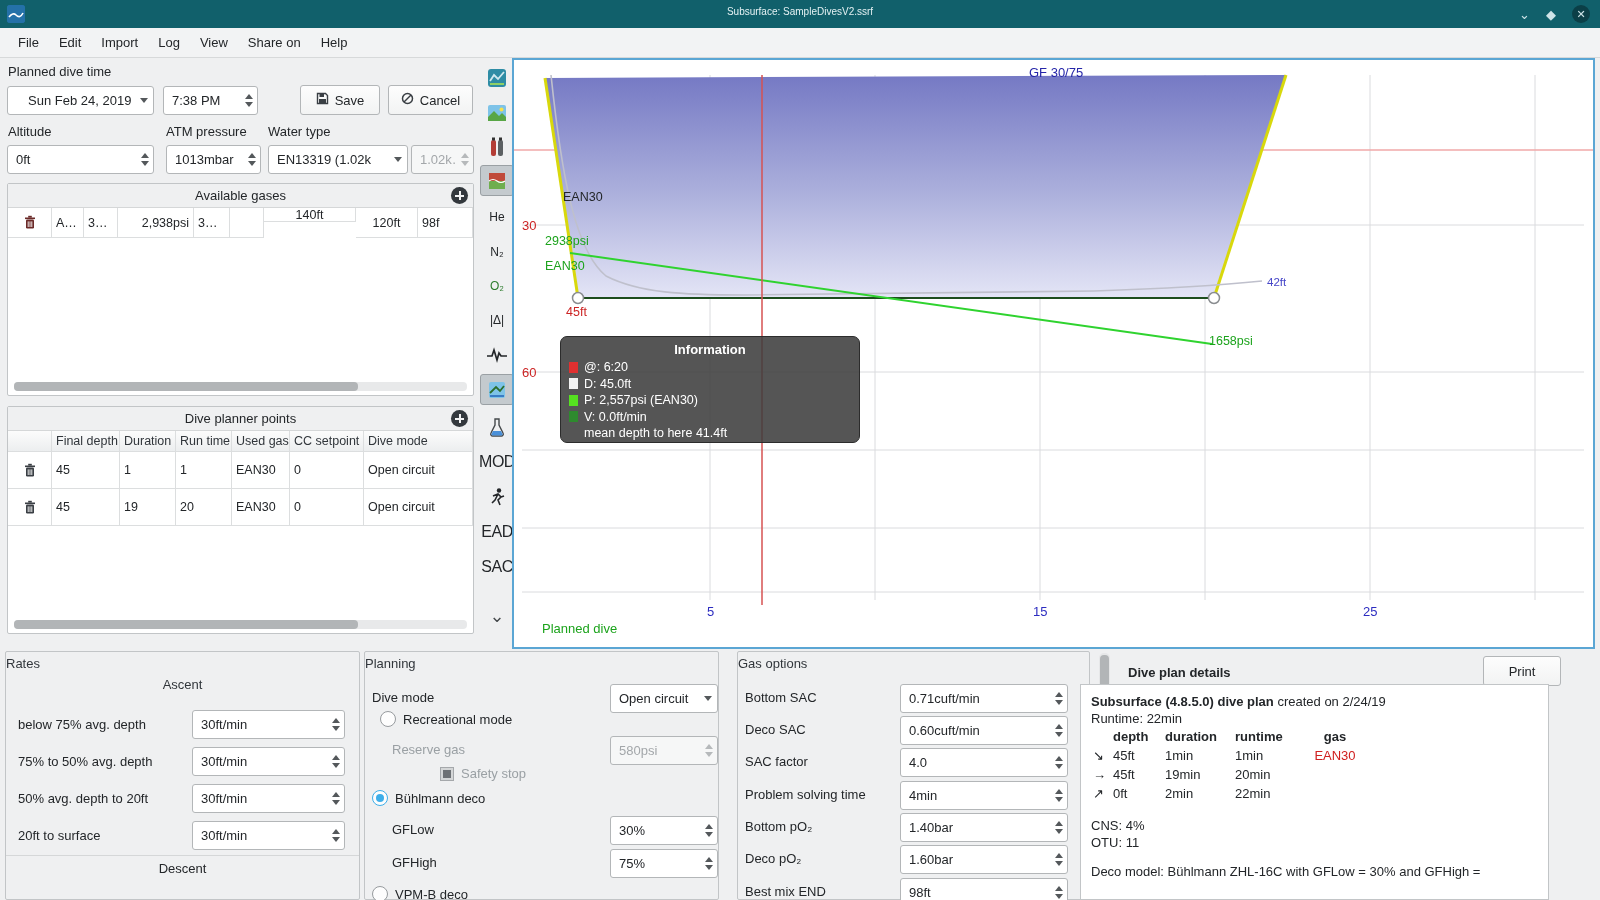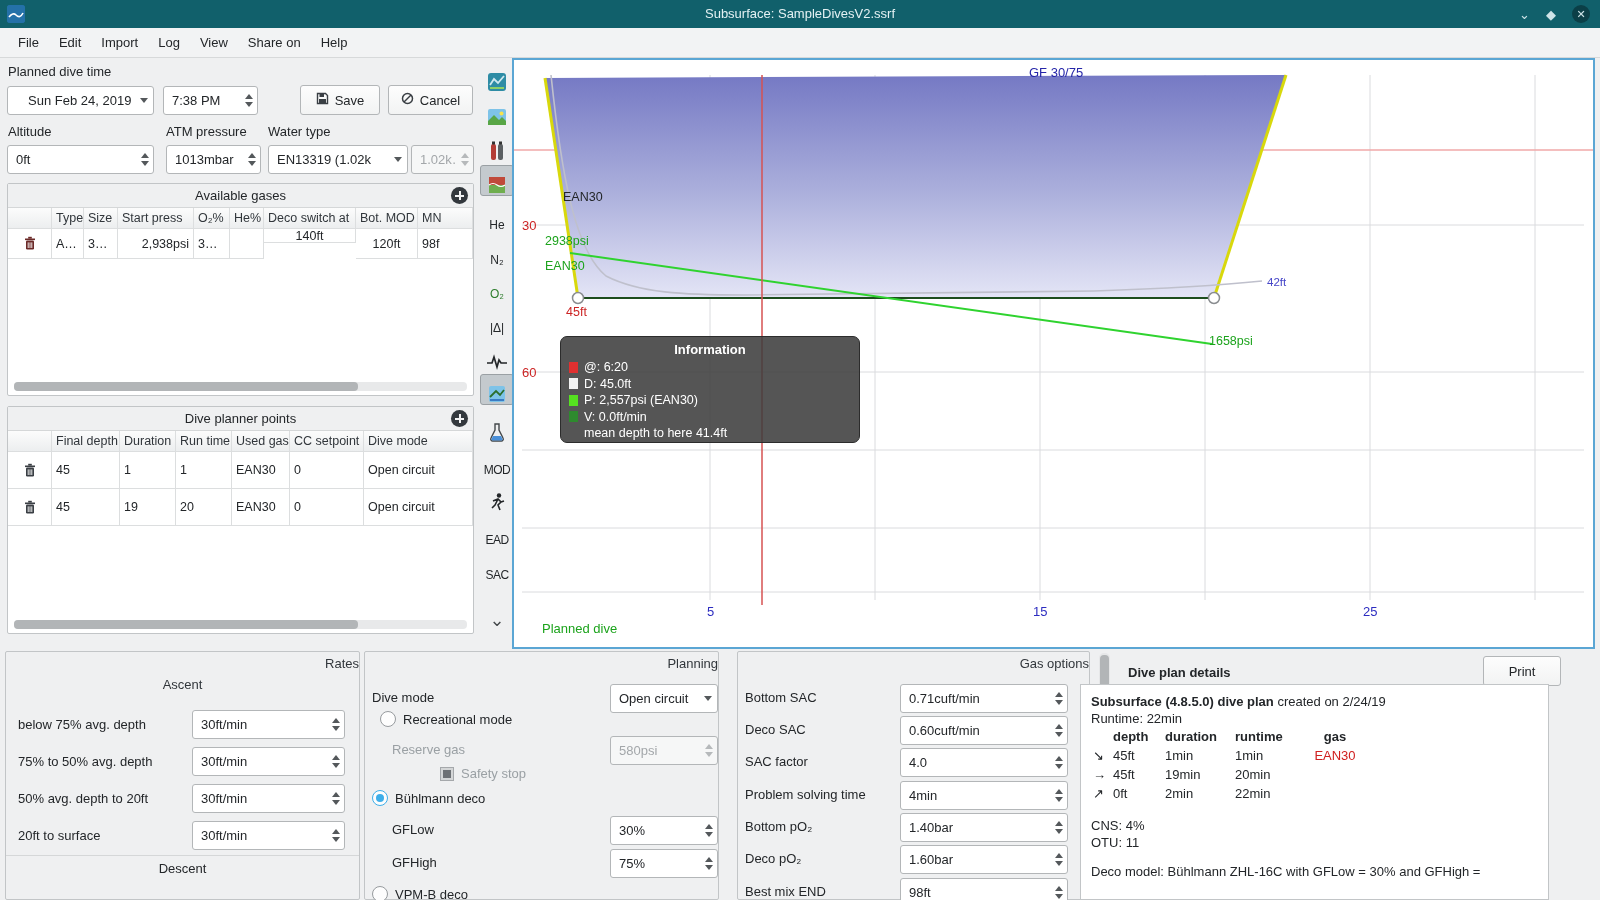--- a/index.html
+++ b/index.html
@@ -2,21 +2,21 @@
 <html><head>
 <meta charset="utf-8">
 <style>
   * { margin:0; padding:0; box-sizing:border-box; }
   html,body { width:1600px; height:900px; }
   body { font-family:"Liberation Sans", sans-serif; font-size:13px; color:#232629; background:#eff0f1; overflow:hidden; }
   .app { position:relative; width:1600px; height:900px; background:#eff0f1; overflow:hidden; }
 
   
   .titlebar { position:absolute; left:0; top:0; width:1600px; height:28px; background:#11606b; color:#e4f1f3; }
-  .titlebar .title { position:absolute; left:0; right:0; top:6px; text-align:center; font-size:13px; }
+  .titlebar .title { position:absolute; left:0; right:0; top:6px; text-align:center; font-size:10px; }
   .appicon { position:absolute; left:7px; top:5px; width:18px; height:18px; border-radius:3px; background:#2471a8; }
   .appicon svg { display:block; }
   .win-controls { position:absolute; right:10px; top:0; height:28px; display:flex; align-items:center; gap:16px; }
   .win-glyph { font-size:13px; color:#cfe4e8; }
   .close-circle { width:18px; height:18px; border-radius:50%; background:#0b3f47; color:#cfe4e8; font-size:11px; display:flex; align-items:center; justify-content:center; }
 
   
   .menubar { position:absolute; left:0; top:28px; width:1600px; height:30px; background:#f2f3f4; border-bottom:1px solid #d7d9da; display:flex; align-items:center; padding-left:8px; }
   .menu-item { padding:5px 10px; color:#232629; }
 
@@ -44,36 +44,36 @@
   .plus-v { left:7.5px; top:4px; width:2px; height:9px; }
   .trow { display:flex; }
   .c { border-right:1px solid #dcdedf; border-bottom:1px solid #dcdedf; padding:3px 4px; overflow:hidden; white-space:nowrap; font-size:12.5px; display:flex; align-items:center; }
   .c.h { background:linear-gradient(#fcfcfc,#eceeef); color:#31363b; justify-content:flex-start; }
   .c.wrap { white-space:normal; line-height:1.15; }
   .hscroll { position:absolute; left:6px; right:6px; bottom:4px; height:9px; border-radius:4px; background:#e8e9ea; }
   .hthumb { height:9px; border-radius:4px; background:#b2b5b7; }
   .trash { display:block; margin:0 auto; }
 
   
-  .tool { position:absolute; left:480px; width:34px; height:31px; display:flex; align-items:flex-end; justify-content:center; border-radius:3px; font-size:12px; color:#232629; }
+  .tool { position:absolute; left:480px; width:34px; height:31px; display:flex; align-items:center; justify-content:center; border-radius:3px; font-size:12px; color:#232629; }
   .tool.pressed { background:#c4cace; border:1px solid #9aa0a4; }
   .tool .txt { font-size:12px; }
-  .tool .small { font-size:12px; letter-spacing:-0.5px; }
+  .tool .small { font-size:16px; letter-spacing:-0.5px; }
 
   
   .chart { position:absolute; left:512px; top:58px; width:1083px; height:591px; background:#fff; border:2px solid #5ba6d4; }
   .chart svg { position:absolute; left:0; top:0; }
   .tooltip { position:absolute; left:46px; top:276px; width:300px; height:107px; background:rgba(62,62,62,0.88); border:1px solid #2c2c2c; border-radius:7px; color:#fff; padding:5px 8px 5px 8px; }
   .tooltip .tt-title { text-align:center; font-weight:bold; font-size:13px; margin-bottom:2px; }
   .tt-row { display:flex; align-items:center; gap:6px; font-size:12.5px; line-height:16.5px; }
   .chip { width:9px; height:11px; flex:0 0 9px; }
 
   
   .panel { position:absolute; background:#eff0f1; border:1px solid #c2c5c7; border-radius:2px; overflow:hidden; }
-  .panel-title { text-align:right; padding-top:4px; color:#31363b; }
+  .panel-title { text-align:left; padding-top:4px; color:#31363b; }
   .sect { text-align:center; color:#31363b; }
   .radio { width:16px; height:16px; border-radius:50%; background:#fdfdfd; border:1px solid #979b9e; display:inline-flex; align-items:center; justify-content:center; flex:0 0 16px; }
   .radio .dot { width:8px; height:8px; border-radius:50%; background:#3daee9; }
   .radio.checked { border-color:#3daee9; }
   .radio-row { position:absolute; display:flex; align-items:center; gap:7px; white-space:nowrap; }
   .checkbox { width:14px; height:14px; background:#d4d6d7; border:1px solid #a5a8ab; display:inline-flex; align-items:center; justify-content:center; flex:0 0 14px; }
   .checkbox .fill { width:8px; height:8px; background:#6d7175; }
   .vscroll { position:absolute; width:11px; border-radius:5px; background:#e6e7e8; }
   .vthumb { position:absolute; left:1px; width:9px; border-radius:4px; background:#b2b5b7; }
 
@@ -182,31 +182,20 @@
       </span>
   </div>
 
   <div class="groupbox" style="left:7px; top:183px; width:467px; height:213px;">
     <div class="gb-head">
       <span>Available gases</span>
       <span class="plus-btn">
           <i class="plus-h"></i>
           <i class="plus-v"></i>
         </span>
-    </div>
-    <div class="trow">
-      <div class="c h" style="width:44px;"></div>
-      <div class="c h" style="width:32px;">Type</div>
-      <div class="c h" style="width:34px;">Size</div>
-      <div class="c h" style="width:76px;">Start press</div>
-      <div class="c h" style="width:36px;">O₂%</div>
-      <div class="c h" style="width:34px;">He%</div>
-      <div class="c h" style="width:92px;">Deco switch at</div>
-      <div class="c h" style="width:62px;">Bot. MOD</div>
-      <div class="c h" style="width:55px;">MN</div>
     </div>
     <div class="trow">
       <div class="c" style="width:44px; height:30px; justify-content:center;">
         <span>
             <svg class="trash" width="14" height="15" viewBox="0 0 14 15">
               <rect x="3" y="4.5" width="8" height="9" rx="1.2" fill="#6b2a28"></rect>
               <rect x="2" y="2.5" width="10" height="1.6" fill="#6b2a28"></rect>
               <rect x="5.2" y="0.8" width="3.6" height="1.8" fill="#6b2a28"></rect>
               <line x1="5.2" y1="6.4" x2="5.2" y2="12" stroke="#fff" stroke-width="0.9"></line>
               <line x1="7" y1="6.4" x2="7" y2="12" stroke="#fff" stroke-width="0.9"></line>

